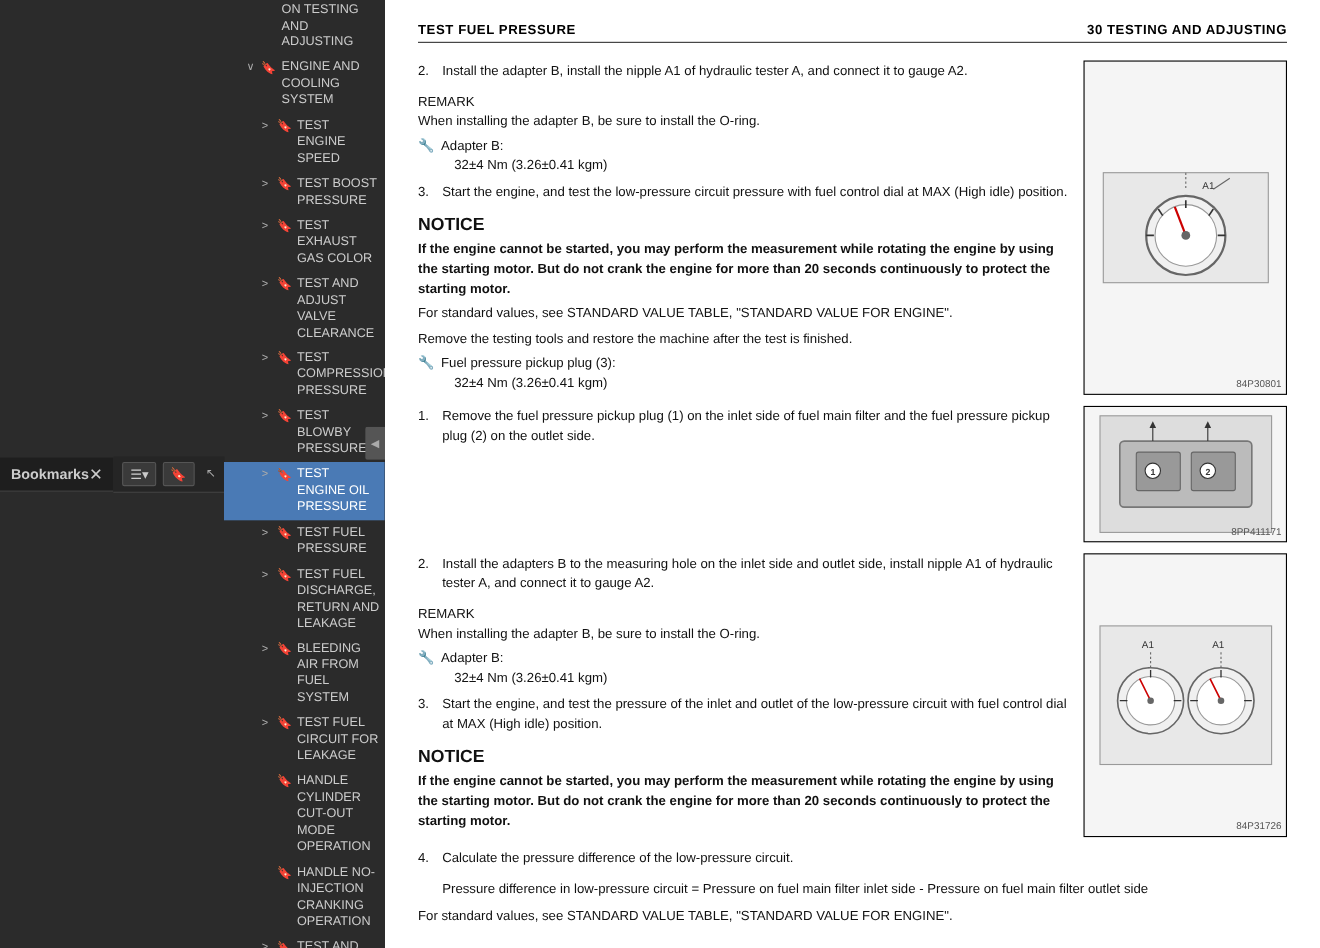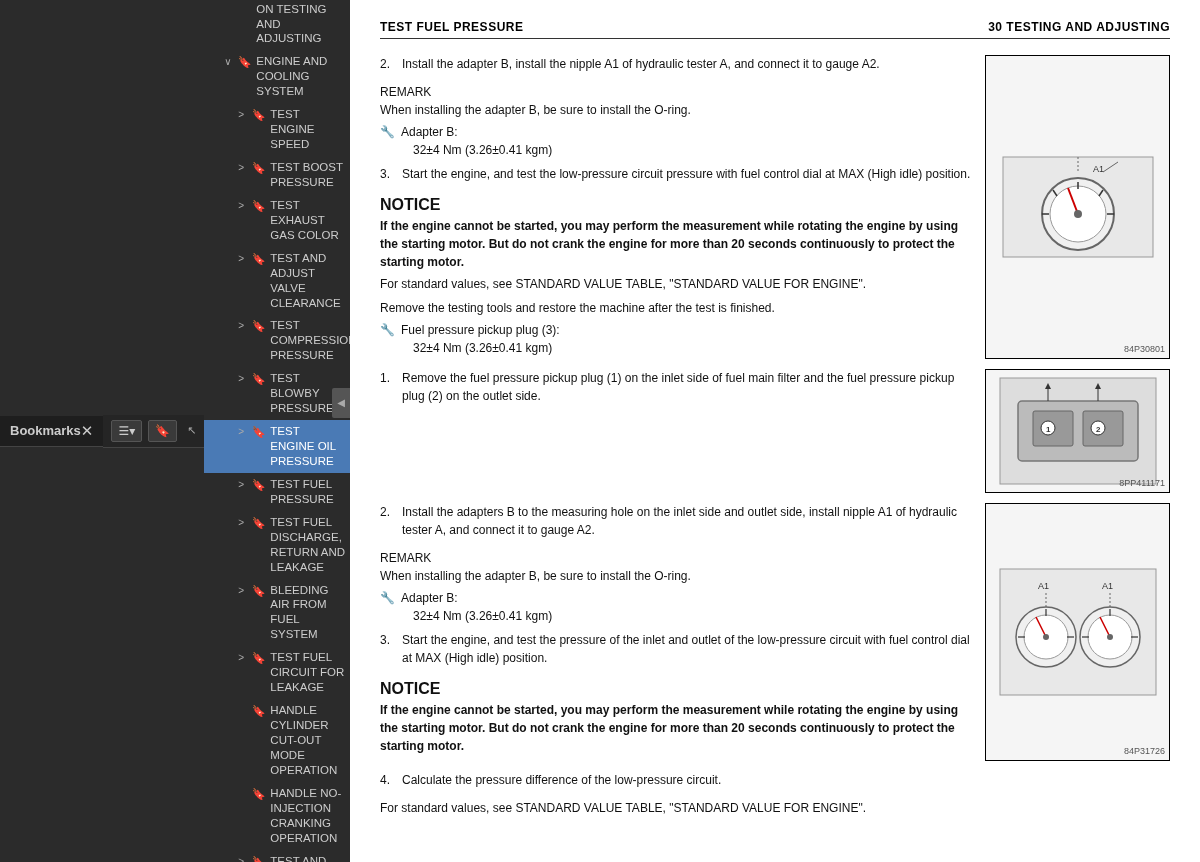--- a/index.html
+++ b/index.html
@@ -519,16 +519,17 @@
           </svg>
         </div>
         <div class="img-label">84P31726</div>
       </div>
     </div>
 
     <div class="numbered-item">
       <span class="num">4.</span>
       <span>Calculate the pressure difference of the low-pressure circuit.</span>
     </div>
+    <div style="margin-left:22px;margin-bottom:6px;">Pressure difference in low-pressure circuit = Pressure on fuel main filter inlet side - Pressure on fuel main filter outlet side</div>
     <div style="margin-bottom:12px;">For standard values, see STANDARD VALUE TABLE, "STANDARD VALUE FOR ENGINE".</div>
 
   </div>
 </div>
 
 </body></html>

